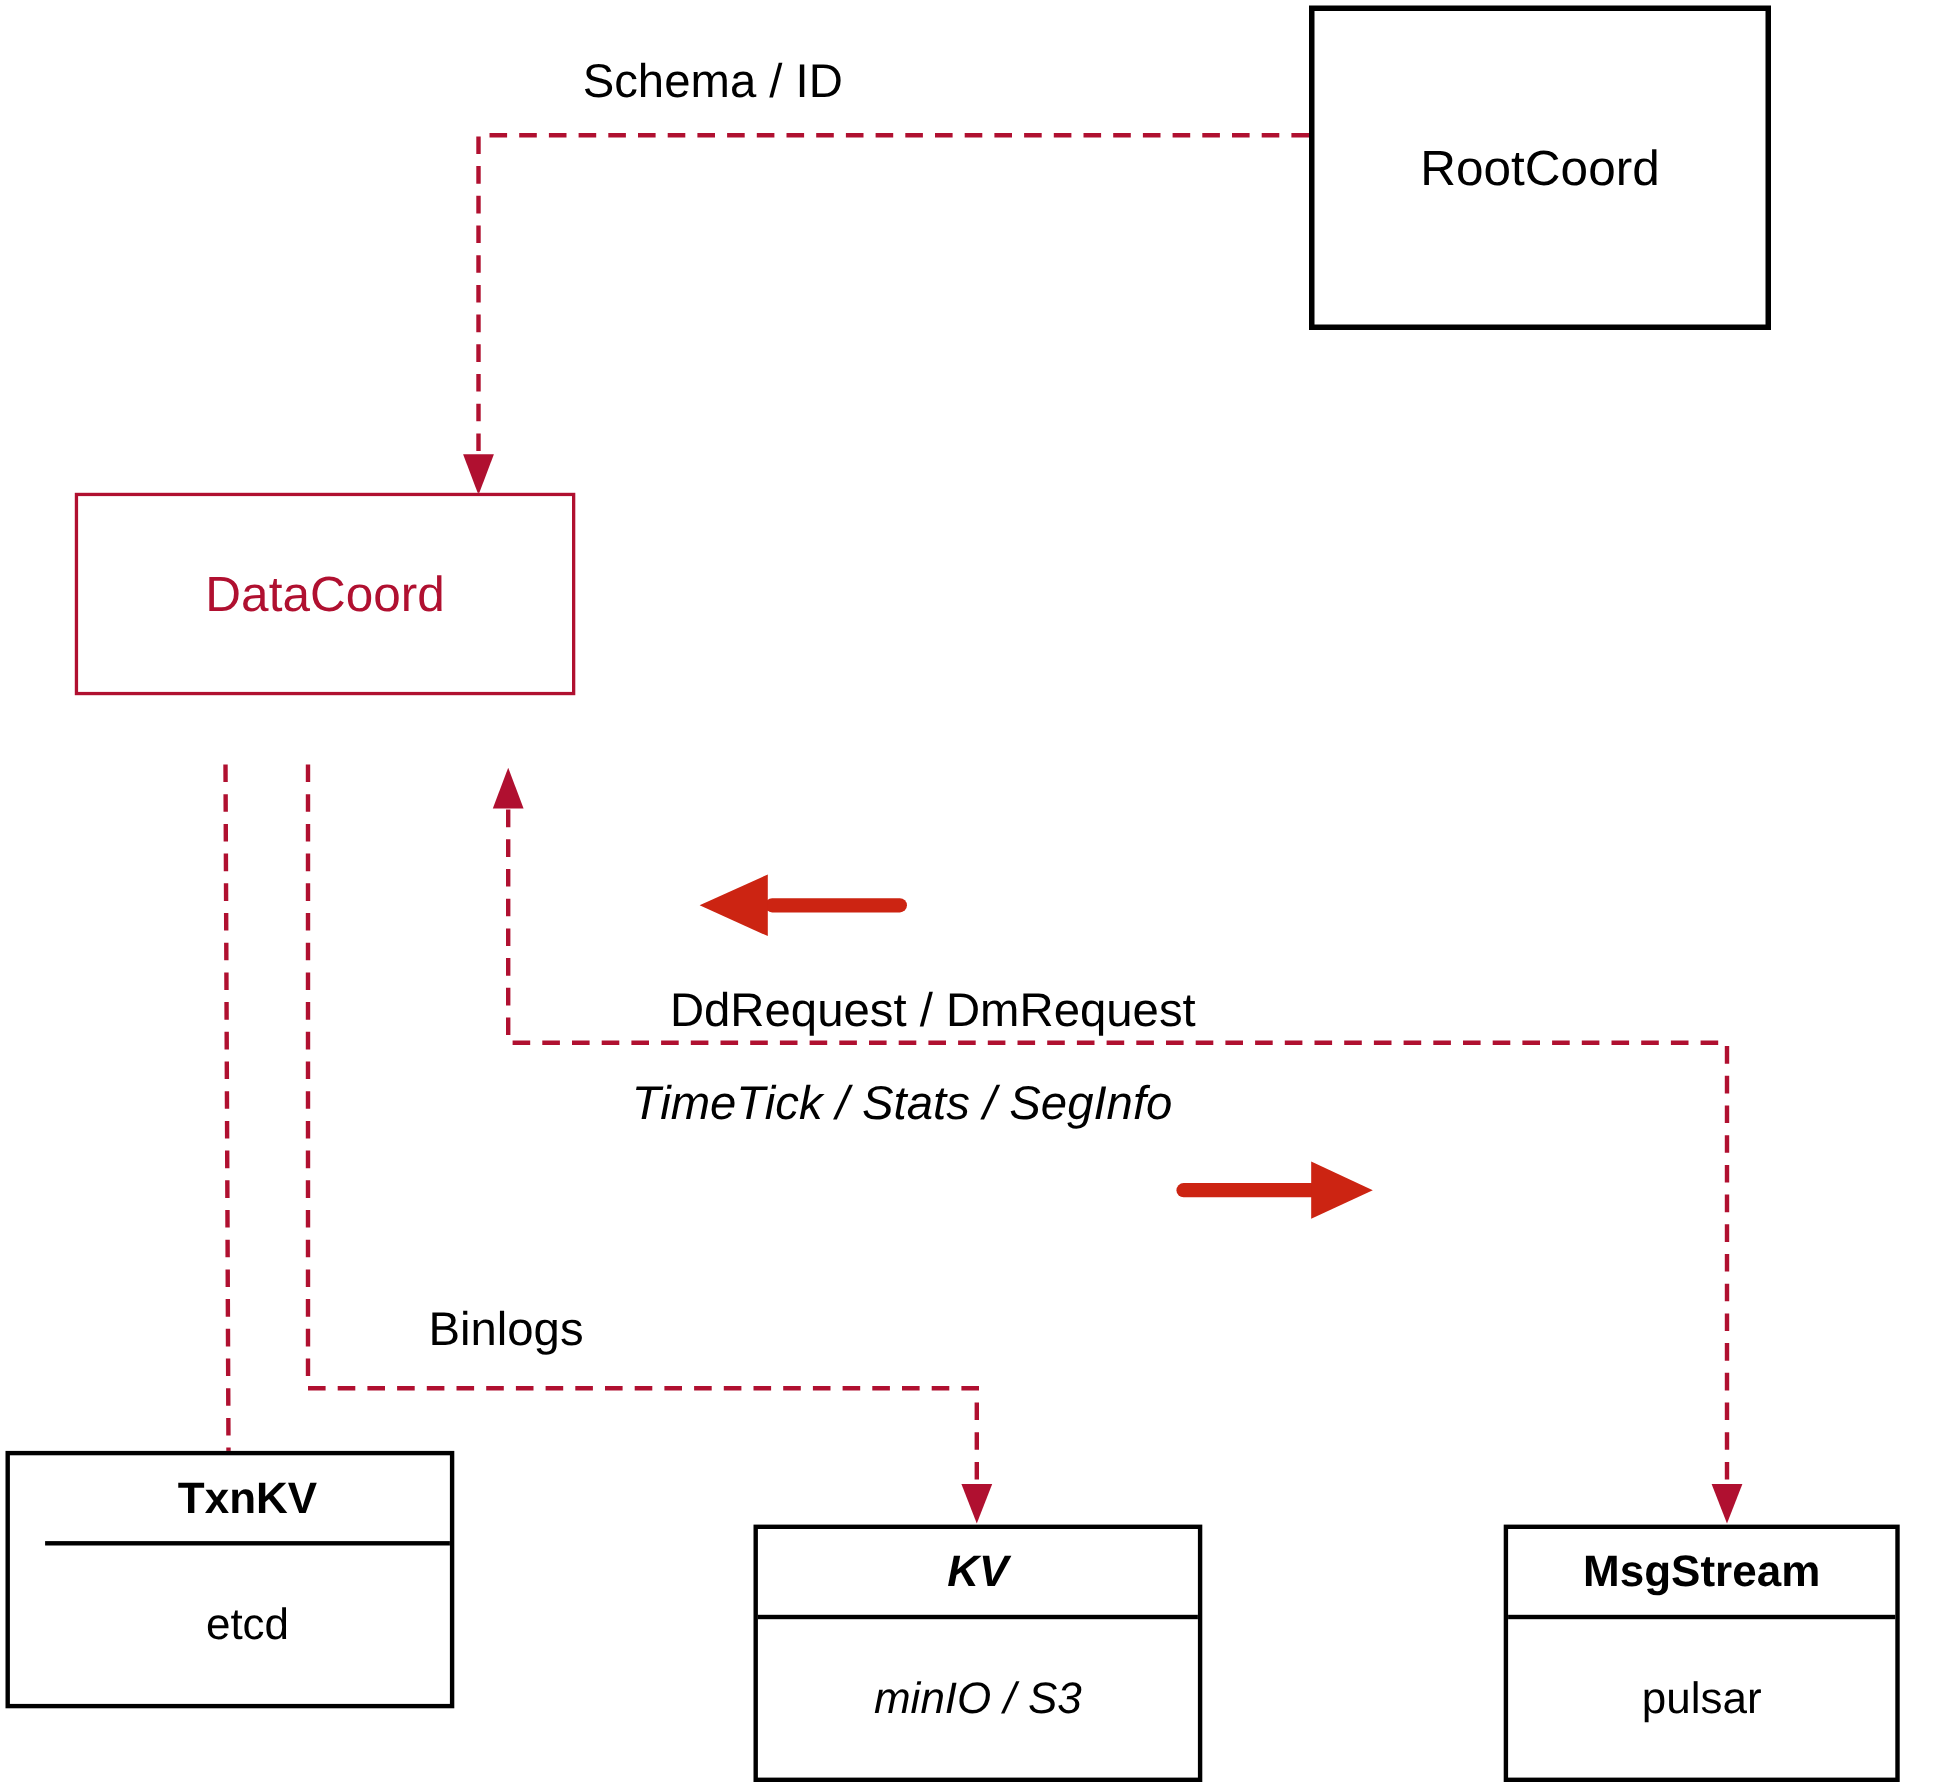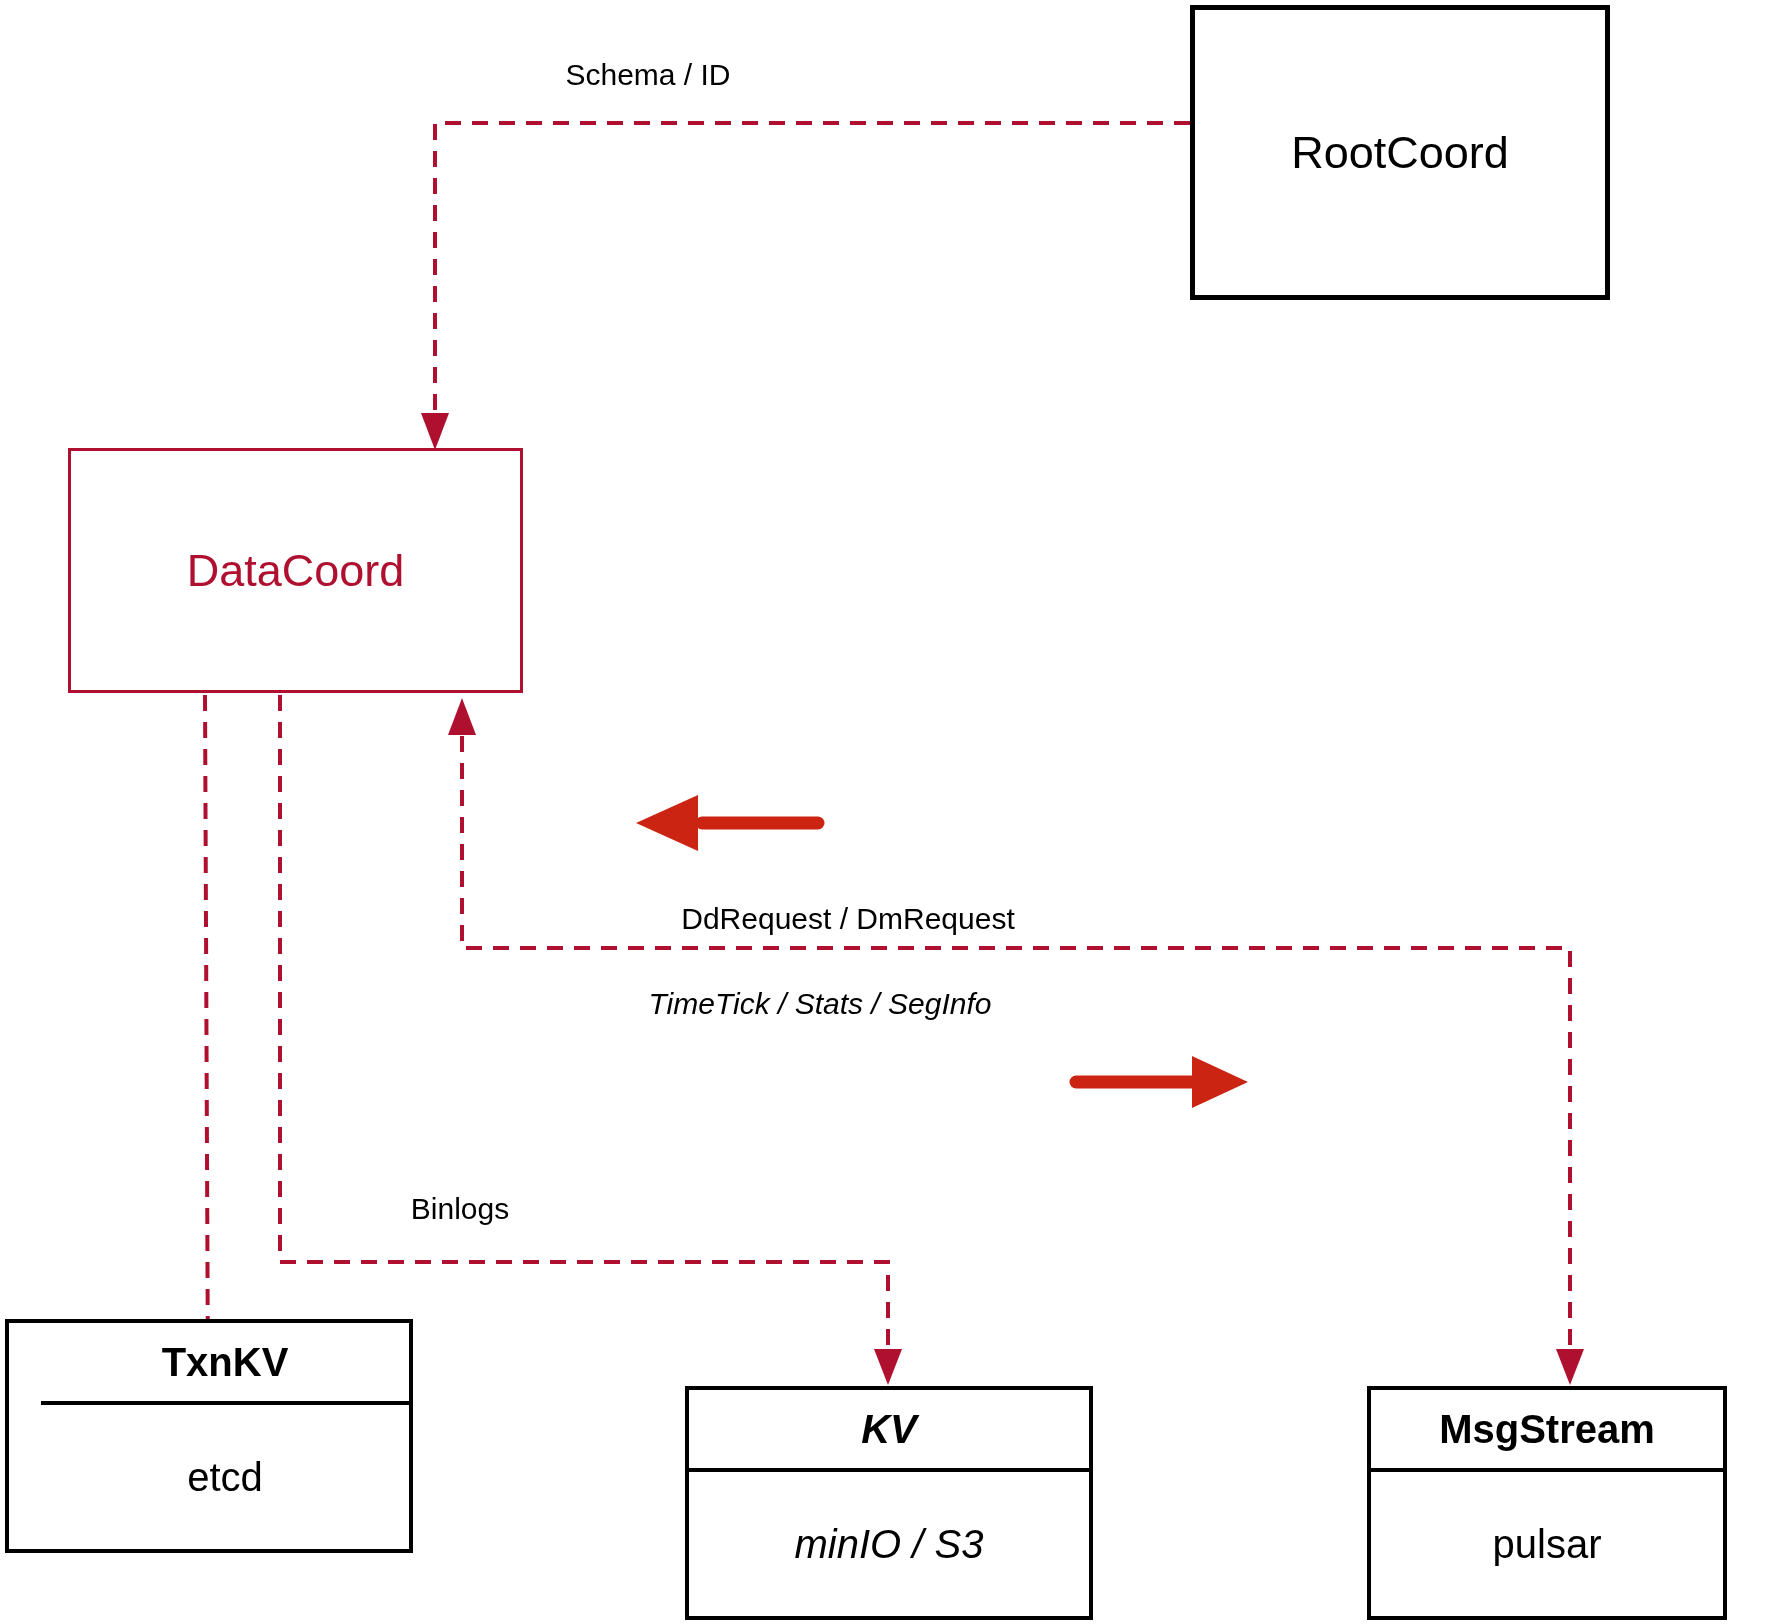--- a/index.html
+++ b/index.html
@@ -37,21 +37,21 @@
     justify-content: center;
     box-sizing: border-box;
   }
   .rootcoord {
     left: 1190px; top: 5px; width: 420px; height: 295px;
     border: 5px solid #000000;
     font-size: 45px;
     color: #000000;
   }
   .datacoord {
-    left: 68px; top: 448px; width: 455px; height: 245px;
+    left: 68px; top: 448px; width: 455px; height: 184px;
     border: 3px solid #b01030;
     font-size: 45px;
     color: #b01030;
   }
   .table-node {
     position: absolute;
     width: 408px; height: 234px;
     border: 4px solid #000000;
     background: #ffffff;
     box-sizing: border-box;
@@ -80,21 +80,21 @@
     justify-content: center;
     font-size: 40px;
     color: #000000;
     line-height: 1.4;
     text-align: center;
   }
   .edge-label {
     position: absolute;
     transform: translate(-50%, -50%);
     white-space: nowrap;
-    font-size: 30px;
+    font-size: 43px;
     color: #000000;
   }
   .label-schema   { left: 648px;  top: 75px; }
   .label-ddreq    { left: 848px;  top: 899px; margin-top: 20px; }
   .label-timetick { left: 820px;  top: 1004px; font-style: italic; }
   .label-binlogs  { left: 444px;  top: 1209px; margin-left: 16px; }
 </style>
 </head>
 <body>
 

